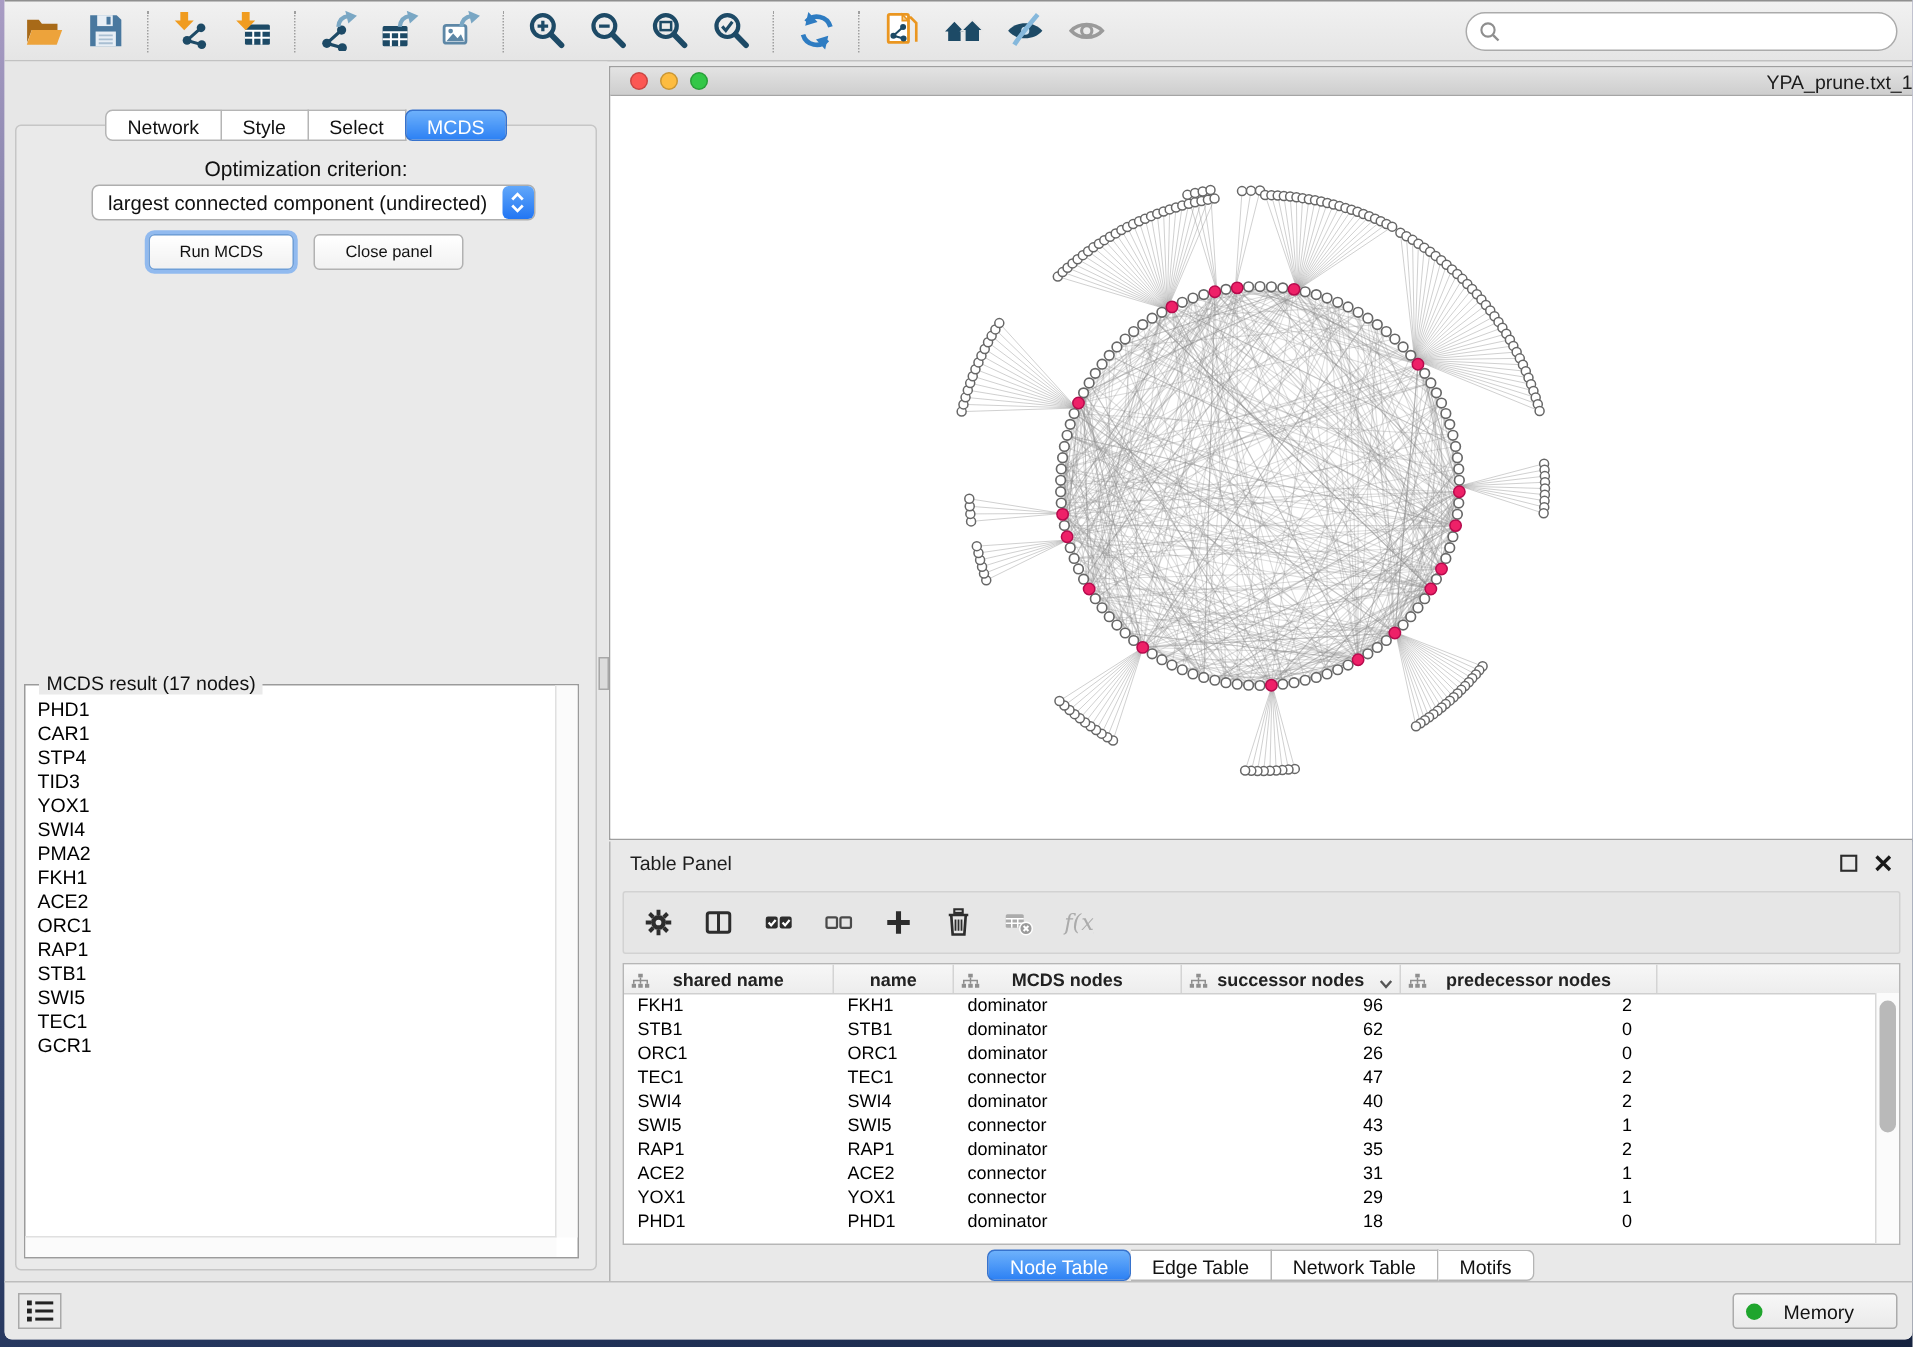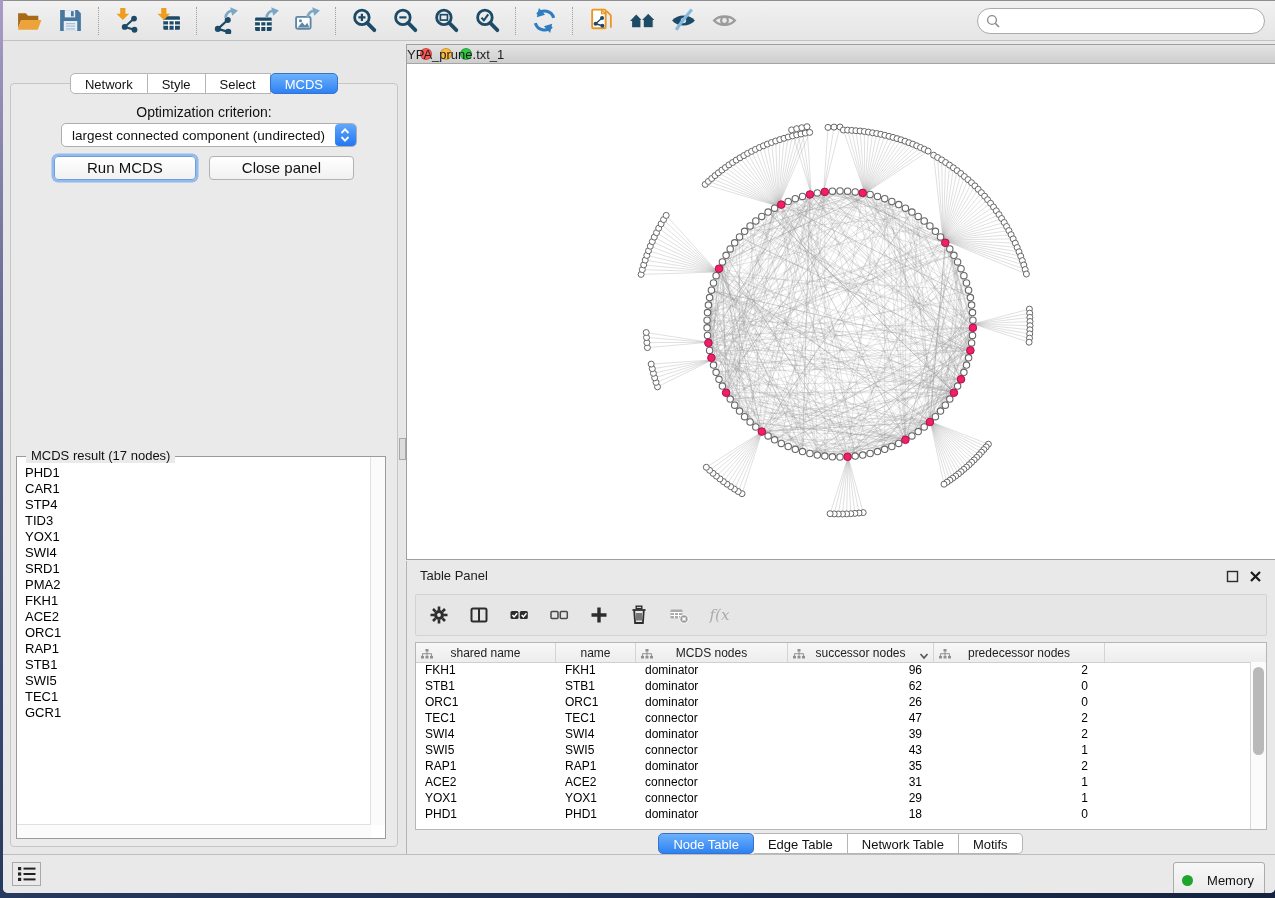--- a/index.html
+++ b/index.html
@@ -57,21 +57,21 @@
     display:flex;align-items:center;margin-left:14px;
   }
   .dropdown-value{font-size:13.5px;color:#111;padding-left:10px;flex:1;white-space:nowrap;}
   .dropdown-spinner{
     width:21px;height:22px;margin:0 0.5px;border-radius:4px;
     background:linear-gradient(#61a7fa,#2276f3);
     display:flex;align-items:center;justify-content:center;
   }
   .btn-row{position:absolute;left:0;right:0;top:72px;height:25px;display:flex;justify-content:center;gap:13px;}
   .btn{
-    height:24px;line-height:22px;padding:0 32px;font-size:15px;color:#111;
+    height:24px;line-height:22px;padding:0 20px;font-size:11px;color:#111;
     background:linear-gradient(#ffffff,#f1f1f1);border:1px solid #b2b2b2;border-radius:4px;box-sizing:border-box;
   }
   .btn.default-ring{border-color:#6f9fd8;box-shadow:0 0 0 2.5px rgba(115,170,240,.75);}
   .groupbox{
     position:absolute;left:5px;right:11px;top:372px;bottom:7px;
     border:1px solid #9b9b9b;background:#fff;
   }
   .groupbox-legend{
     position:absolute;left:15px;top:364px;padding:0 5px;background:#eaeaea;font-size:13px;color:#111;z-index:2;
   }
@@ -85,21 +85,21 @@
   .net-window{
     position:absolute;left:403px;top:44px;right:0;height:516px;background:#fff;
     border:1px solid #9f9f9f;border-right:none;box-sizing:border-box;
   }
   .net-titlebar{
     position:absolute;left:0;right:0;top:0;height:18px;
     background:linear-gradient(#e3e3e3,#cecece);border-bottom:1px solid #a5a5a5;
   }
   .traffic{position:absolute;top:3px;width:12px;height:12px;border-radius:50%;box-sizing:border-box;border:0.5px solid rgba(0,0,0,.2);}
   .tl-red{left:13px;background:#fc5753;} .tl-yellow{left:33px;background:#fdbc40;} .tl-green{left:53px;background:#33c748;}
-  .net-title{position:absolute;left:0;right:0;top:2px;text-align:left;font-size:13px;color:#1c1c1c;}
+  .net-title{position:absolute;left:0;right:0;top:2px;text-align:right;font-size:13px;color:#1c1c1c;}
   .net-canvas{position:absolute;left:0;right:0;top:19px;bottom:0;background:#fff;overflow:hidden;}
   
   .table-panel{position:absolute;left:403px;top:561px;right:0;height:294px;background:#e9e9e9;border-left:1px solid #b3b3b3;box-sizing:border-box;}
   .tp-titlebar{position:absolute;left:0;top:0;right:0;height:24px;}
   .tp-title{position:absolute;left:13px;top:7px;font-size:13px;color:#1d1d1d;}
   .tp-float{right:36px;top:8px;} .tp-close{right:13px;top:8px;}
   .tp-toolbar{
     position:absolute;left:8px;right:8px;top:33px;height:42px;
     background:#e6e6e6;border:1px solid #d2d2d2;border-radius:2px;
     display:flex;align-items:center;padding-left:12px;box-sizing:border-box;gap:18px;
@@ -110,41 +110,41 @@
     position:absolute;left:8px;right:8px;top:81px;height:188px;background:#fff;
     border:1px solid #b6b6b6;box-sizing:border-box;overflow:hidden;
   }
   .ntable-header{
     position:absolute;left:0;right:0;top:0;height:19px;
     background:linear-gradient(#f7f7f7,#ededed);border-bottom:1px solid #cfcfcf;
     display:flex;
   }
   .hcell{
     position:relative;height:19px;border-right:1px solid #d4d4d4;box-sizing:border-box;
-    display:flex;align-items:center;justify-content:center;font-size:12px;color:#222;
+    display:flex;align-items:center;justify-content:center;font-size:12px;color:#222;font-weight:bold;
   }
   .hcell .shared-ic{position:absolute;left:5px;top:5px;}
   .hcell .sort-ic{position:absolute;right:4px;top:6px;}
   .hfill{flex:1;border-right:none;}
   .ntable-body{position:absolute;left:0;right:15px;top:19px;bottom:0;}
   .trow{display:flex;height:16px;}
   .tcell{font-size:12px;line-height:16px;color:#000;box-sizing:border-box;white-space:nowrap;overflow:hidden;}
   .tcell.txt{padding-left:9px;text-align:left;}
   .tcell.num{text-align:right;}
   .tbl-vscroll{position:absolute;right:0;top:19px;bottom:0;width:15px;background:#fbfbfb;border-left:1px solid #d8d8d8;}
   .tbl-thumb{position:absolute;left:2px;right:2px;top:5px;height:88px;background:#b9b9b9;border-radius:6px;}
   .tp-tabs{position:absolute;left:0;right:0;top:272px;height:21px;display:flex;justify-content:center;}
   
   .status-bar{position:absolute;left:0;right:0;bottom:0;height:38px;background:#e9e9e9;border-top:1px solid #bdbdbd;}
   .list-btn{
     position:absolute;left:9px;top:7px;width:29px;height:24px;background:#eaeaea;
     border:1px solid #a9a9a9;display:flex;align-items:center;justify-content:center;box-sizing:border-box;
   }
   .memory-btn{
-    position:absolute;right:10px;top:7px;height:36px;padding:0 10px 0 8px;
+    position:absolute;right:10px;top:7px;height:24px;padding:0 28px 0 8px;
     background:linear-gradient(#f7f7f7,#eaeaea);border:1px solid #ababab;border-radius:3px;
     display:flex;align-items:center;gap:14px;box-sizing:border-box;
   }
   .mem-dot{width:11px;height:11px;border-radius:50%;}
   .memory-label{font-size:13px;color:#111;}
 </style>
 </head>
 <body>
 
 <div class="app">
@@ -340,21 +340,20 @@
       </div>
       <div class="groupbox-legend">MCDS result (17 nodes)</div>
       <div class="groupbox">
         <div class="mcds-list" id="mcds-list">
             <div class="mcds-item">PHD1</div>
             <div class="mcds-item">CAR1</div>
             <div class="mcds-item">STP4</div>
             <div class="mcds-item">TID3</div>
             <div class="mcds-item">YOX1</div>
             <div class="mcds-item">SWI4</div>
-            <div class="mcds-item">SRD1</div>
             <div class="mcds-item">PMA2</div>
             <div class="mcds-item">FKH1</div>
             <div class="mcds-item">ACE2</div>
             <div class="mcds-item">ORC1</div>
             <div class="mcds-item">RAP1</div>
             <div class="mcds-item">STB1</div>
             <div class="mcds-item">SWI5</div>
             <div class="mcds-item">TEC1</div>
             <div class="mcds-item">GCR1</div>
           </div>
@@ -1461,21 +1460,21 @@
             <div class="tcell txt" style="width: 140px;">TEC1</div>
             <div class="tcell txt" style="width: 80px;">TEC1</div>
             <div class="tcell txt" style="width: 152px;">connector</div>
             <div class="tcell num" style="width: 146px; padding-right: 12px;">47</div>
             <div class="tcell num" style="width: 171px; padding-right: 17px;">2</div>
           </div>
           <div class="trow">
             <div class="tcell txt" style="width: 140px;">SWI4</div>
             <div class="tcell txt" style="width: 80px;">SWI4</div>
             <div class="tcell txt" style="width: 152px;">dominator</div>
-            <div class="tcell num" style="width: 146px; padding-right: 12px;">39</div>
+            <div class="tcell num" style="width: 146px; padding-right: 12px;">40</div>
             <div class="tcell num" style="width: 171px; padding-right: 17px;">2</div>
           </div>
           <div class="trow">
             <div class="tcell txt" style="width: 140px;">SWI5</div>
             <div class="tcell txt" style="width: 80px;">SWI5</div>
             <div class="tcell txt" style="width: 152px;">connector</div>
             <div class="tcell num" style="width: 146px; padding-right: 12px;">43</div>
             <div class="tcell num" style="width: 171px; padding-right: 17px;">1</div>
           </div>
           <div class="trow">

